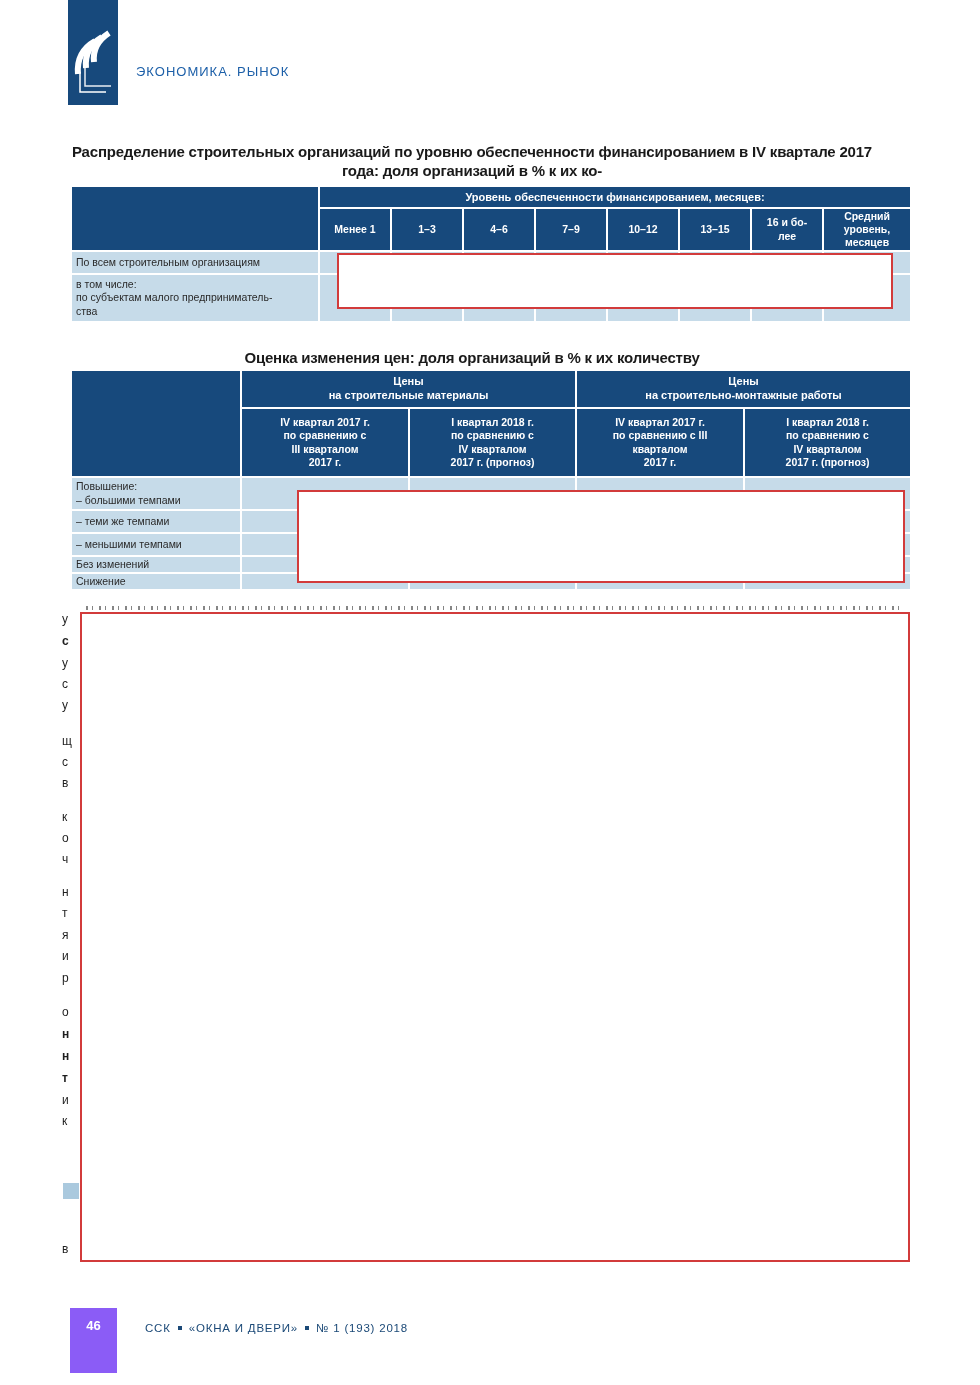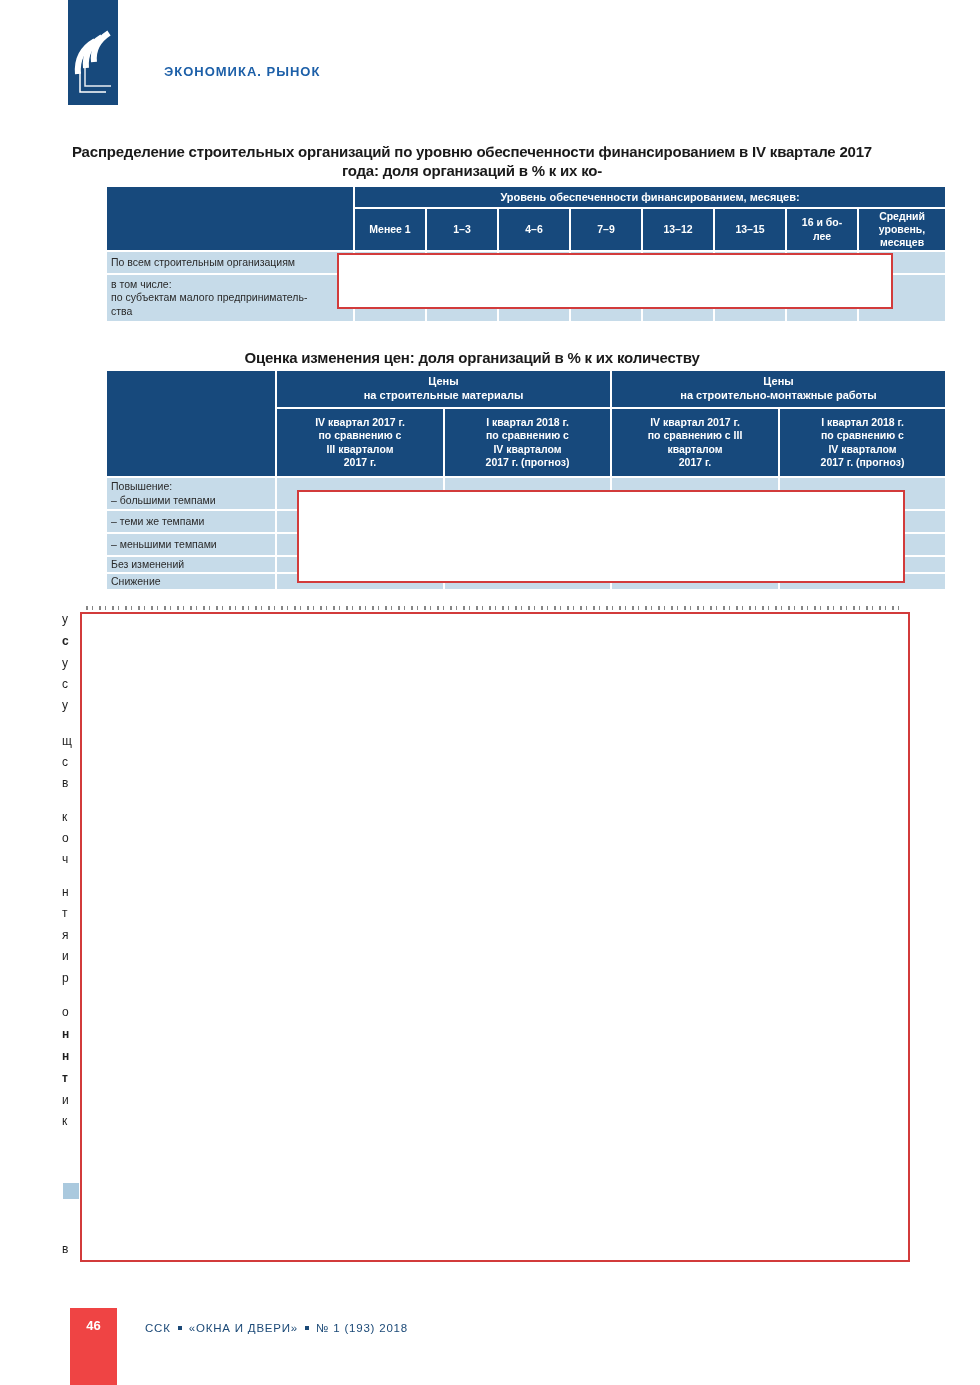--- a/index.html
+++ b/index.html
@@ -1,31 +1,31 @@
 <!DOCTYPE html>
 <html><head>
 <meta charset="utf-8">
 <style>
   html,body{margin:0;padding:0;background:#ffffff;}
   #page{position:relative;width:980px;height:1385px;background:#ffffff;overflow:hidden;
         font-family:"Liberation Sans",sans-serif;color:#2a2a2a;}
 
   
   .logo-block{position:absolute;left:68px;top:0;width:50px;height:105px;background:#17497c;}
-  .section-header{position:absolute;left:164px;top:64px;font-size:13px;font-weight:bold;
+  .section-header{position:absolute;left:136px;top:64px;font-size:13px;font-weight:normal;
         letter-spacing:1px;color:#1c5fa8;}
 
   
   .tcaption{position:absolute;left:70px;width:840px;text-align:right;font-size:11px;
         font-weight:bold;color:#1a1a1a;}
   .ttitle{position:absolute;left:52px;width:840px;text-align:center;font-size:15px;
         font-weight:bold;color:#1a1a1a;line-height:1.25;letter-spacing:-0.2px;white-space:pre-line;}
 
   
-  table.tbl{position:absolute;border-collapse:collapse;table-layout:fixed;margin-left:35px;}
+  table.tbl{position:absolute;border-collapse:collapse;table-layout:fixed;}
   table.tbl td{border:2px solid #ffffff;padding:0 4px;box-sizing:border-box;vertical-align:middle;}
   td.corner{background:#17497c;}
   td.hgroup{background:#17497c;color:#fff;font-weight:bold;font-size:11px;text-align:center;}
   td.hcell{background:#17497c;color:#fff;font-weight:bold;font-size:10.5px;text-align:center;
         line-height:1.25;white-space:pre-line;}
   td.lbl{background:#c6dbe9;font-size:10.5px;color:#2a2a2a;line-height:1.25;white-space:pre-line;
         padding-left:6px;}
   td.d{background:#c6dbe9;}
 
   
@@ -38,21 +38,21 @@
   
   .margin-letter{position:absolute;left:62px;width:18px;font-size:12px;color:#1f1f1f;z-index:2;
         white-space:nowrap;overflow:hidden;}
   .margin-letter.bold{font-weight:bold;}
   .margin-marker{position:absolute;left:63px;top:1183px;width:16px;height:16px;background:#aac9de;z-index:2;}
 
   
   .clipped-num{position:absolute;z-index:1;font-size:11px;color:#2a2a2a;transform:translateX(-50%);margin-top:42px;}
 
   
-  .footer-block{position:absolute;left:70px;top:1308px;width:47px;height:77px;background:#ef4444;}
+  .footer-block{position:absolute;left:70px;top:1308px;width:47px;height:65px;background:#8b5cf6;}
   .footer-pagenum{position:absolute;left:0;top:10px;width:100%;text-align:center;color:#fff;
         font-size:13px;font-weight:bold;}
   .footer-line{position:absolute;left:145px;top:1322px;font-size:11.5px;color:#1b4977;
         letter-spacing:0.8px;white-space:nowrap;}
   .sq-bullet{display:inline-block;width:4px;height:4px;background:#1b4977;margin:0 7px 2px 7px;
         vertical-align:middle;}
 </style>
 </head>
 <body>
 
@@ -92,21 +92,21 @@
     <tbody>
         <tr style="height:22px;">
       <td class="corner" rowspan="2"></td>
       <td class="hgroup" colspan="8">Уровень обеспеченности финансированием, месяцев:</td>
     </tr>
     <tr style="height:43px;">
       <td class="hcell">Менее 1</td>
       <td class="hcell">1–3</td>
       <td class="hcell">4–6</td>
       <td class="hcell">7–9</td>
-      <td class="hcell">13–12</td>
+      <td class="hcell">10–12</td>
       <td class="hcell">13–15</td>
       <td class="hcell">16 и бо-
 лее</td>
       <td class="hcell">Средний
 уровень,
 месяцев</td>
     </tr>
     <tr style="height:23px;">
       <td class="lbl">По всем строительным организациям</td>
       <td class="d"></td>

